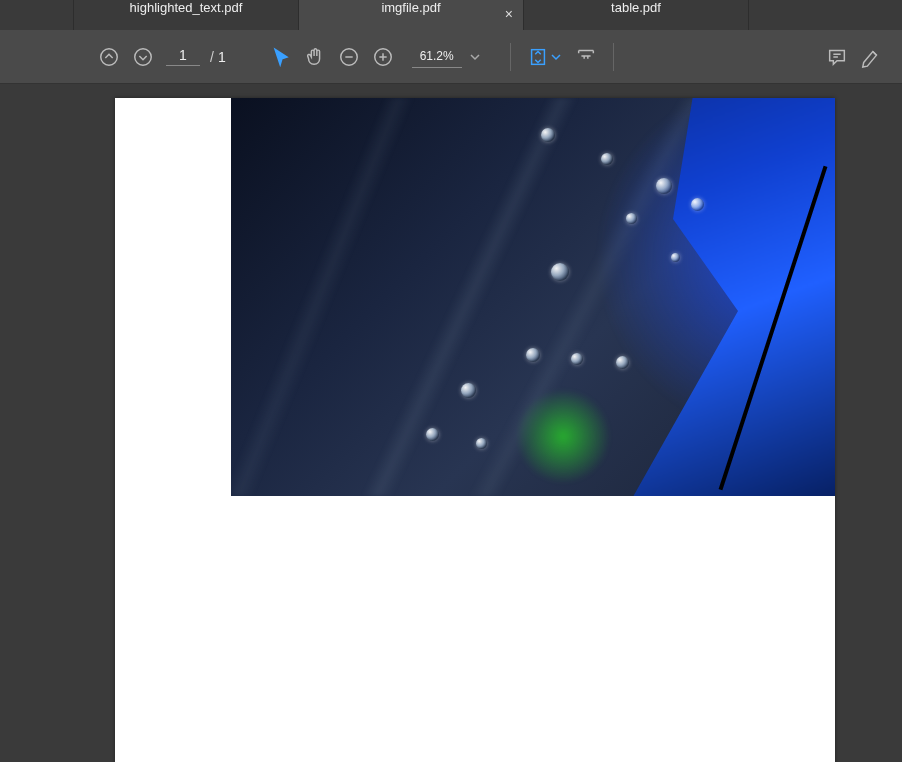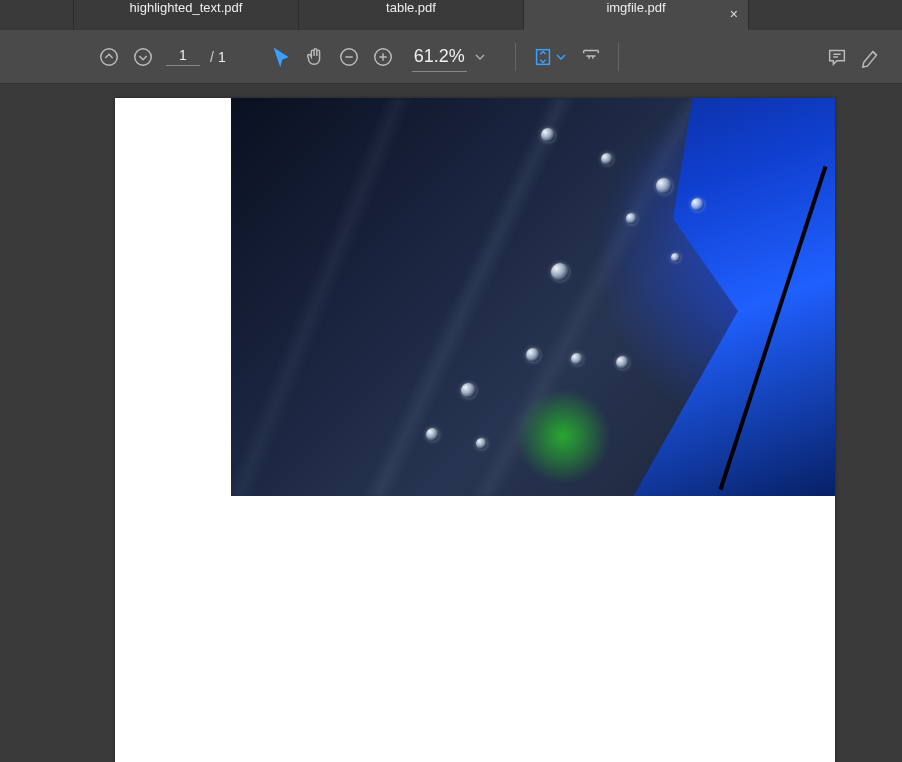--- a/index.html
+++ b/index.html
@@ -76,21 +76,21 @@
     color: #eee;
     text-align: center;
     font-size: 14px;
     margin: 0 6px;
     padding-bottom: 2px;
   }
   .page-sep { color: #ccc; margin: 0 4px; font-size: 14px; }
   .page-total { color: #eee; font-size: 14px; margin-right: 18px; }
   .gap { width: 20px; }
   .zoom-display {
-    font-size: 18px;
+    font-size: 12px;
     color: #eee;
     padding: 4px 2px;
     border-bottom: 1px solid #888;
     min-width: 50px;
     text-align: center;
     margin-left: 12px;
   }
   .dropdown-arrow {
     margin-left: 8px;
     margin-right: 20px;
@@ -167,26 +167,26 @@
   }
 </style>
 </head>
 <body>
 
 <div class="tabbar">
   <div class="tab-stub"></div>
   <div class="tab">
     <span>highlighted_text.pdf</span>
   </div>
-  <div class="tab">
-    <span>table.pdf</span>
-  </div>
   <div class="tab active">
     <span>imgfile.pdf</span>
     <span class="close">×</span>
+  </div>
+  <div class="tab">
+    <span>table.pdf</span>
   </div>
 </div>
 
 <div class="toolbar">
   <div class="tb-left-spacer"></div>
 
   <div class="btn">
     <svg width="22" height="22" viewBox="0 0 24 24" stroke-width="1.6">
         <circle cx="12" cy="12" r="9"></circle>
         <path d="M8 13l4-4 4 4"></path>

